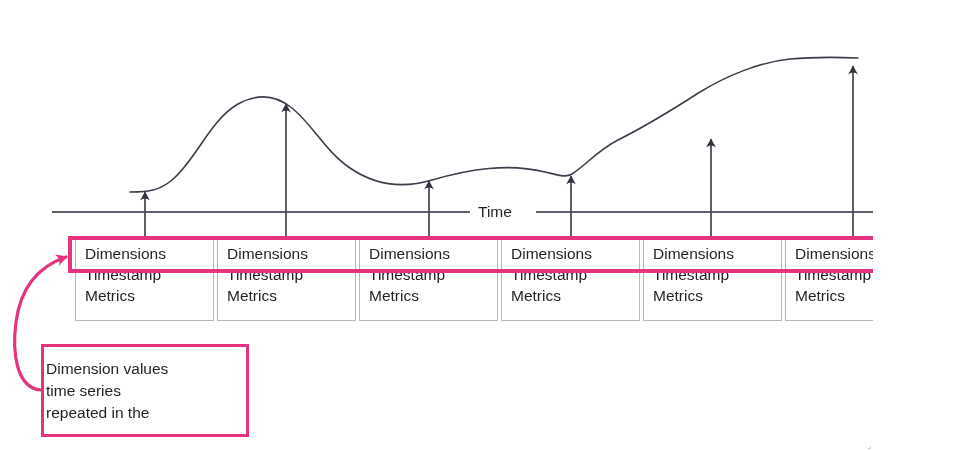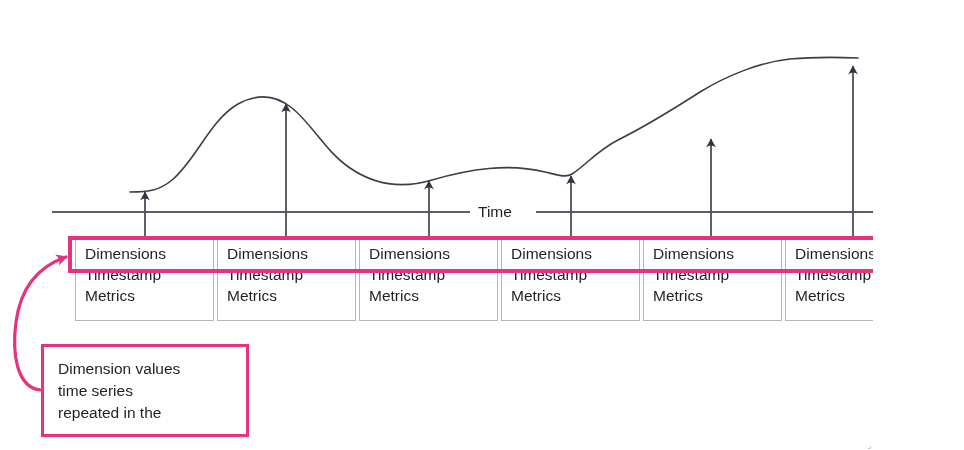--- a/index.html
+++ b/index.html
@@ -43,21 +43,21 @@
     box-sizing: border-box;
     border: 4px solid #e6337f;
     background: transparent;
     pointer-events: none;
   }
   .callout-box {
     position: absolute;
     box-sizing: border-box;
     border: 3px solid #e6337f;
     background: #ffffff;
-    padding: 11px 14px;
+    padding: 11px 2px;
     font-family: "Liberation Sans", sans-serif;
     font-size: 15.5px;
     line-height: 22px;
     color: #1f2024;
   }
   .callout-line {
     white-space: nowrap;
   }
   .axis-label {
     position: absolute;

